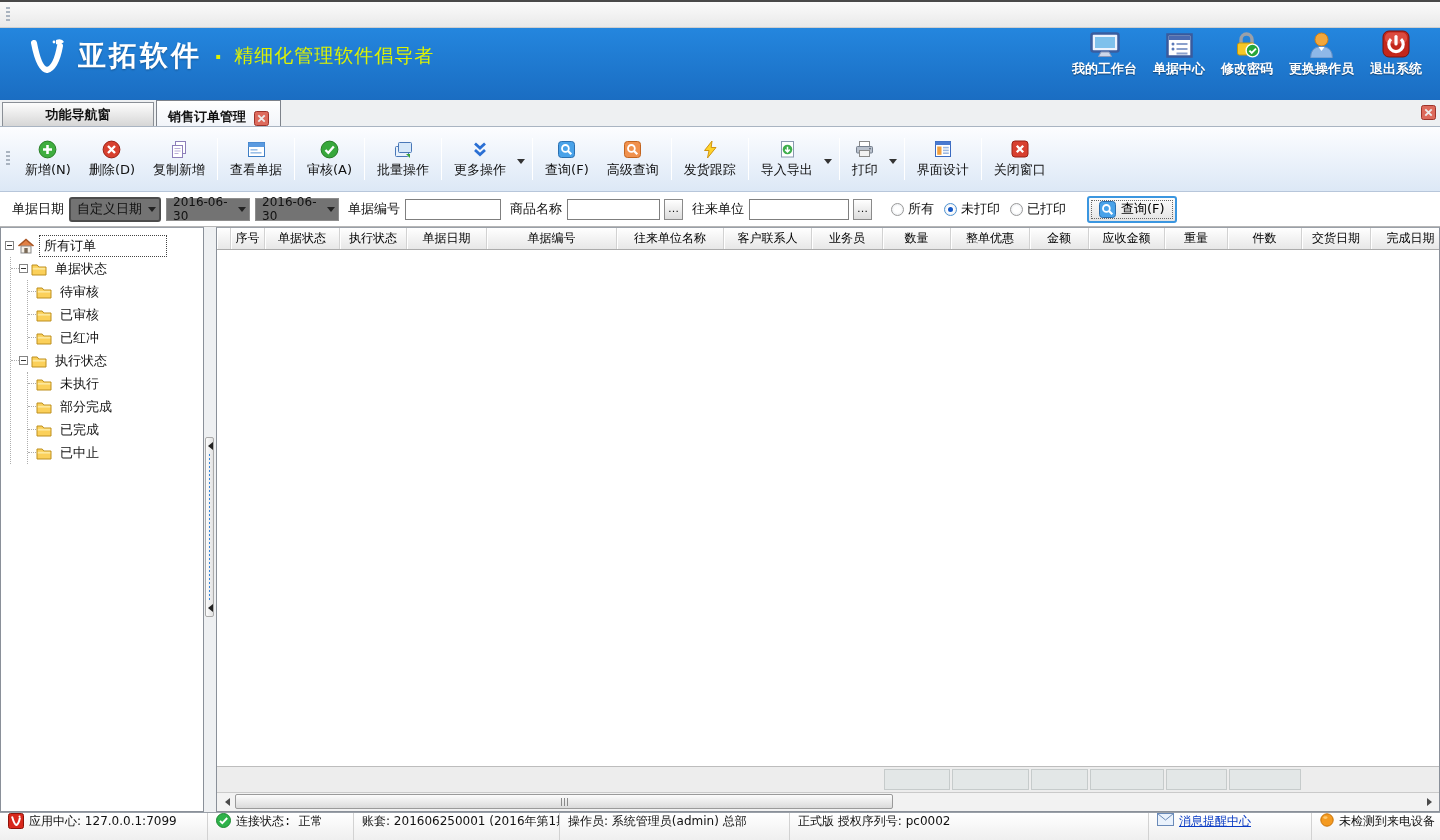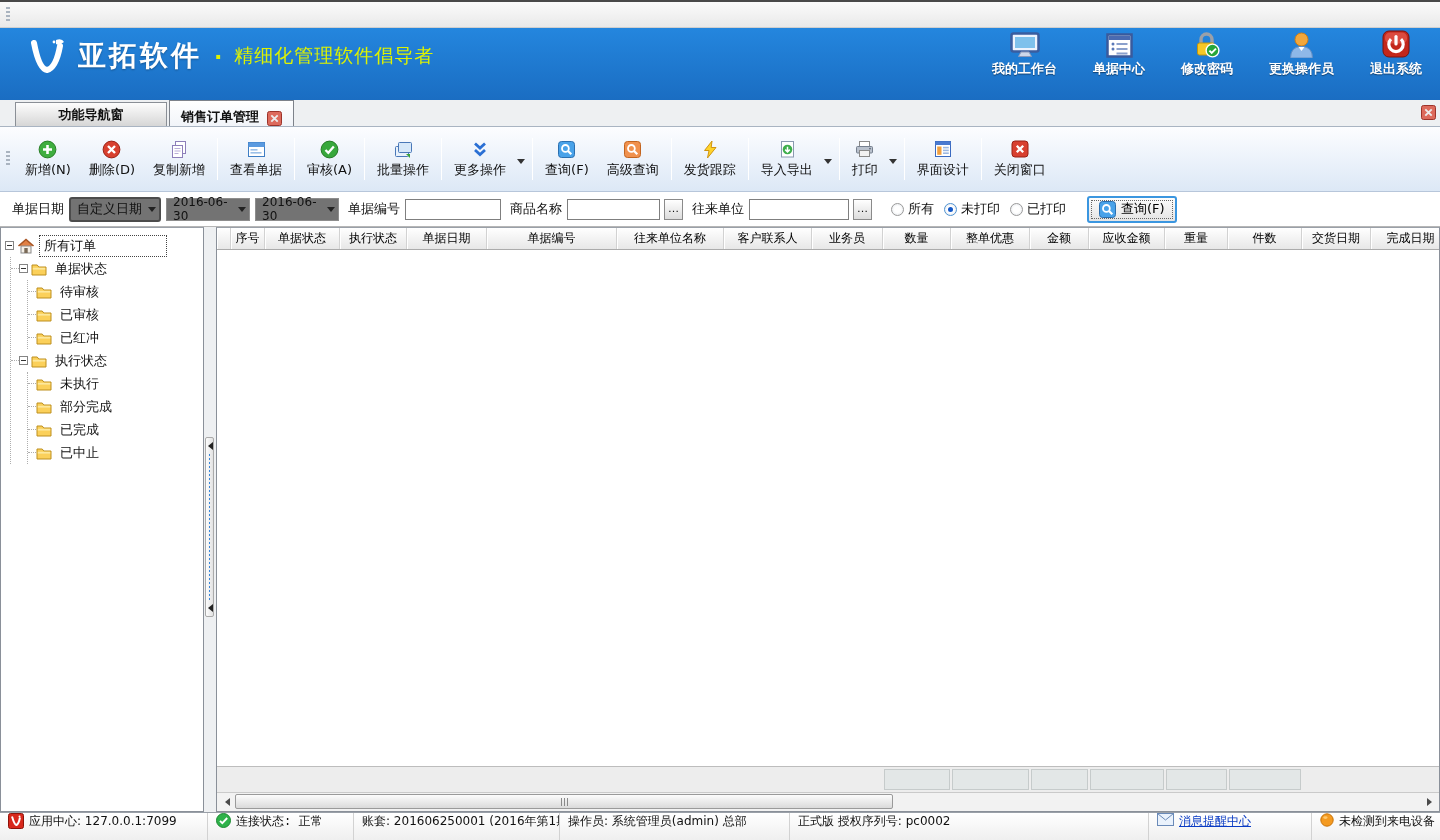--- a/index.html
+++ b/index.html
@@ -12,21 +12,21 @@
   .grip { width:4px; height:16px; margin:0 6px 0 2px;
           background:repeating-linear-gradient(to bottom,#aab4c0 0 2px,transparent 2px 4px); }
   .menu-item { padding:3px 16px; cursor:default; }
 
   
   .banner { height:72px; background:linear-gradient(#2486de,#1a6dc2); display:flex; align-items:center; justify-content:space-between; padding:0 18px 16px 26px; }
   .brandbox { display:flex; align-items:center; gap:10px; }
   .brand-title { color:#fff; font-size:28px; font-weight:bold; letter-spacing:3px; text-shadow:0 1px 2px rgba(0,0,0,.3); }
   .brand-sep { color:#ddf202; font-size:22px; font-weight:bold; margin:0 2px; }
   .brand-slogan { color:#ddf202; font-size:19px; font-weight:normal; letter-spacing:1px; }
-  .banner-actions { display:flex; align-items:flex-end; gap:36px; padding-bottom:4px; }
+  .banner-actions { display:flex; align-items:flex-end; gap:16px; padding-bottom:4px; }
   .banner-action { display:flex; flex-direction:column; align-items:center; gap:2px; cursor:pointer; }
   .banner-action .lbl { color:#fff; font-weight:bold; font-size:13px; text-shadow:0 1px 1px rgba(0,0,0,.45); white-space:nowrap; }
   .banner-action .ico { height:28px; display:flex; align-items:flex-end; }
 
   
   .tabbar { height:27px; background:#eef0f2; border-bottom:1px solid #a9b4c2; display:flex; align-items:flex-end; position:relative; padding-left:2px; }
   .tab { height:24px; display:flex; align-items:center; justify-content:center; gap:8px; border:1px solid #8a8f96; border-bottom:none; font-weight:bold; cursor:pointer; }
   .tab.inactive { width:152px; background:linear-gradient(#fdfdfd,#d6d6d6); }
   .tab.active { width:125px; height:26px; background:linear-gradient(#ffffff,#f1f4f9); margin-left:2px; border-color:#7d828a;align-items:flex-end; }
   .tabbar-close { position:absolute; right:4px; top:5px; cursor:pointer; }
@@ -168,21 +168,21 @@
               <path d="M14 6.5 V14" stroke="#fff" stroke-width="3.2" stroke-linecap="round"></path>
               <path d="M9 9.2 a7.2 7.2 0 1 0 10 0" fill="none" stroke="#fff" stroke-width="3.2"></path>
             </svg>
           </span>
           <span class="lbl">退出系统</span>
         </div>
       </div>
   </div>
 
   <div class="tabbar">
-    <div id="tabs" style="display:flex; align-items:flex-end;margin-left:13px;">
+    <div id="tabs" style="display:flex; align-items:flex-end;">
         <div class="tab inactive">
           <span>功能导航窗</span>
         </div>
         <div class="tab active">
           <span>销售订单管理</span>
           <span class="ico-inline">
             <svg width="15" height="15" viewBox="0 0 15 15">
               <rect x="0.5" y="0.5" width="14" height="14" rx="2" fill="#dd6a5c" stroke="#9c332a"></rect>
               <path d="M4.3 4.3 l6.4 6.4 M10.7 4.3 l-6.4 6.4" stroke="#ececec" stroke-width="1.9"></path>
             </svg>

